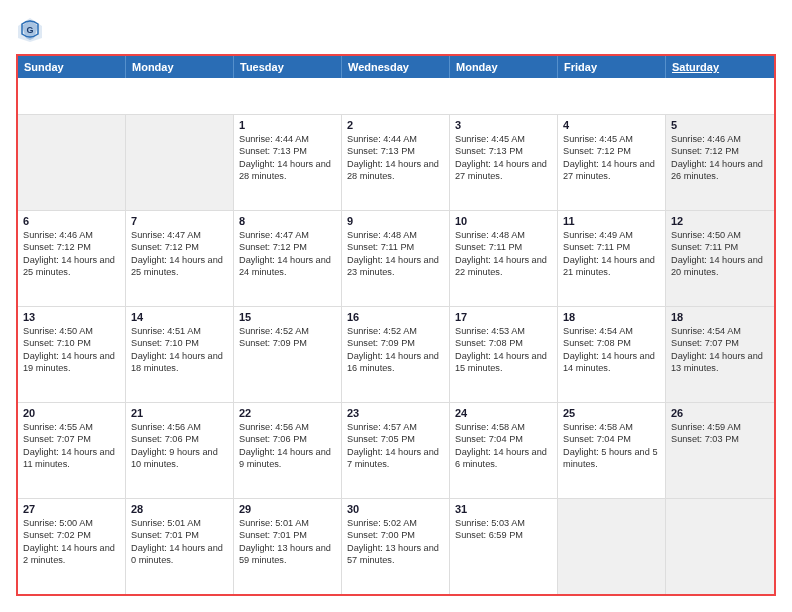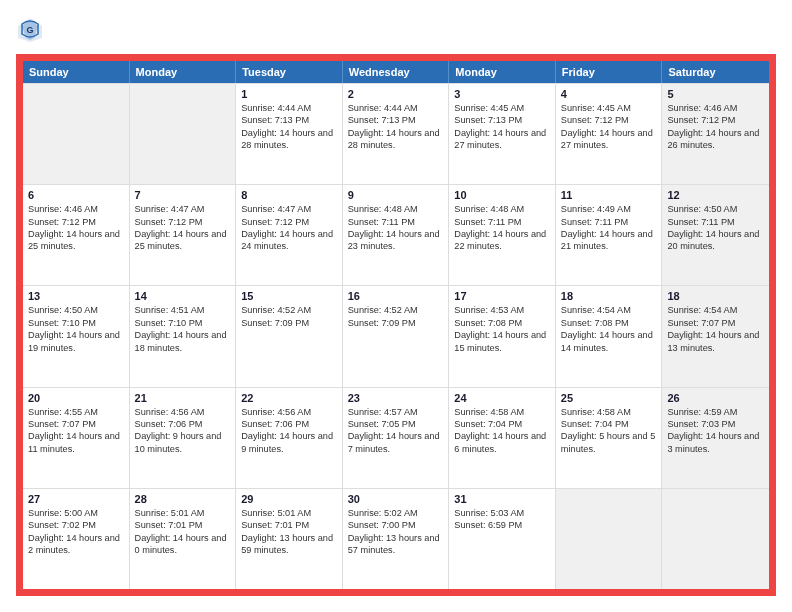--- a/index.html
+++ b/index.html
@@ -41,35 +41,36 @@
       color: #1a1a2e;
     }
     .subtitle {
       font-size: 14px;
       color: #333;
     }
     .calendar {
       flex: 1;
       display: flex;
       flex-direction: column;
-      border: 7px solid #ef4444;
+      border: 2px solid #ef4444;
+      gap: 36px;
     }
     .cal-header {
       display: grid;
       grid-template-columns: repeat(7, 1fr);
       background: #2a6db5;
     }
     .cal-header-cell {
       color: #fff;
       font-size: 11px;
       font-weight: bold;
       padding: 5px 6px;
       border-right: 1px solid #5590cc;
     }
-    .cal-header-cell:last-child { border-right: none; }
+    .cal-header-cell:last-child { border-right: none; text-decoration: underline; }
     .cal-body {
       flex: 1;
       display: flex;
       flex-direction: column;
     }
     .cal-row {
       display: grid;
       grid-template-columns: repeat(7, 1fr);
       flex: 1;
       border-top: 1px solid #ddd;
@@ -222,20 +223,21 @@
           </div>
           <div class="cal-cell">
             <div class="day-num">15</div>
             <div class="cell-line">Sunrise: 4:52 AM</div>
             <div class="cell-line">Sunset: 7:09 PM</div>
           </div>
           <div class="cal-cell">
             <div class="day-num">16</div>
             <div class="cell-line">Sunrise: 4:52 AM</div>
             <div class="cell-line">Sunset: 7:09 PM</div>
+            <div class="cell-line">Daylight: 14 hours and 16 minutes.</div>
           </div>
           <div class="cal-cell">
             <div class="day-num">17</div>
             <div class="cell-line">Sunrise: 4:53 AM</div>
             <div class="cell-line">Sunset: 7:08 PM</div>
             <div class="cell-line">Daylight: 14 hours and 15 minutes.</div>
           </div>
           <div class="cal-cell">
             <div class="day-num">18</div>
             <div class="cell-line">Sunrise: 4:54 AM</div>
@@ -283,21 +285,20 @@
           <div class="cal-cell">
             <div class="day-num">25</div>
             <div class="cell-line">Sunrise: 4:58 AM</div>
             <div class="cell-line">Sunset: 7:04 PM</div>
             <div class="cell-line">Daylight: 5 hours and 5 minutes.</div>
           </div>
           <div class="cal-cell shaded">
             <div class="day-num">26</div>
             <div class="cell-line">Sunrise: 4:59 AM</div>
             <div class="cell-line">Sunset: 7:03 PM</div>
-            <div class="cell-line">Daylight: 14 hours and 3 minutes.</div>
           </div>
         </div>
         <div class="cal-row">
           <div class="cal-cell">
             <div class="day-num">27</div>
             <div class="cell-line">Sunrise: 5:00 AM</div>
             <div class="cell-line">Sunset: 7:02 PM</div>
             <div class="cell-line">Daylight: 14 hours and 2 minutes.</div>
           </div>
           <div class="cal-cell">

